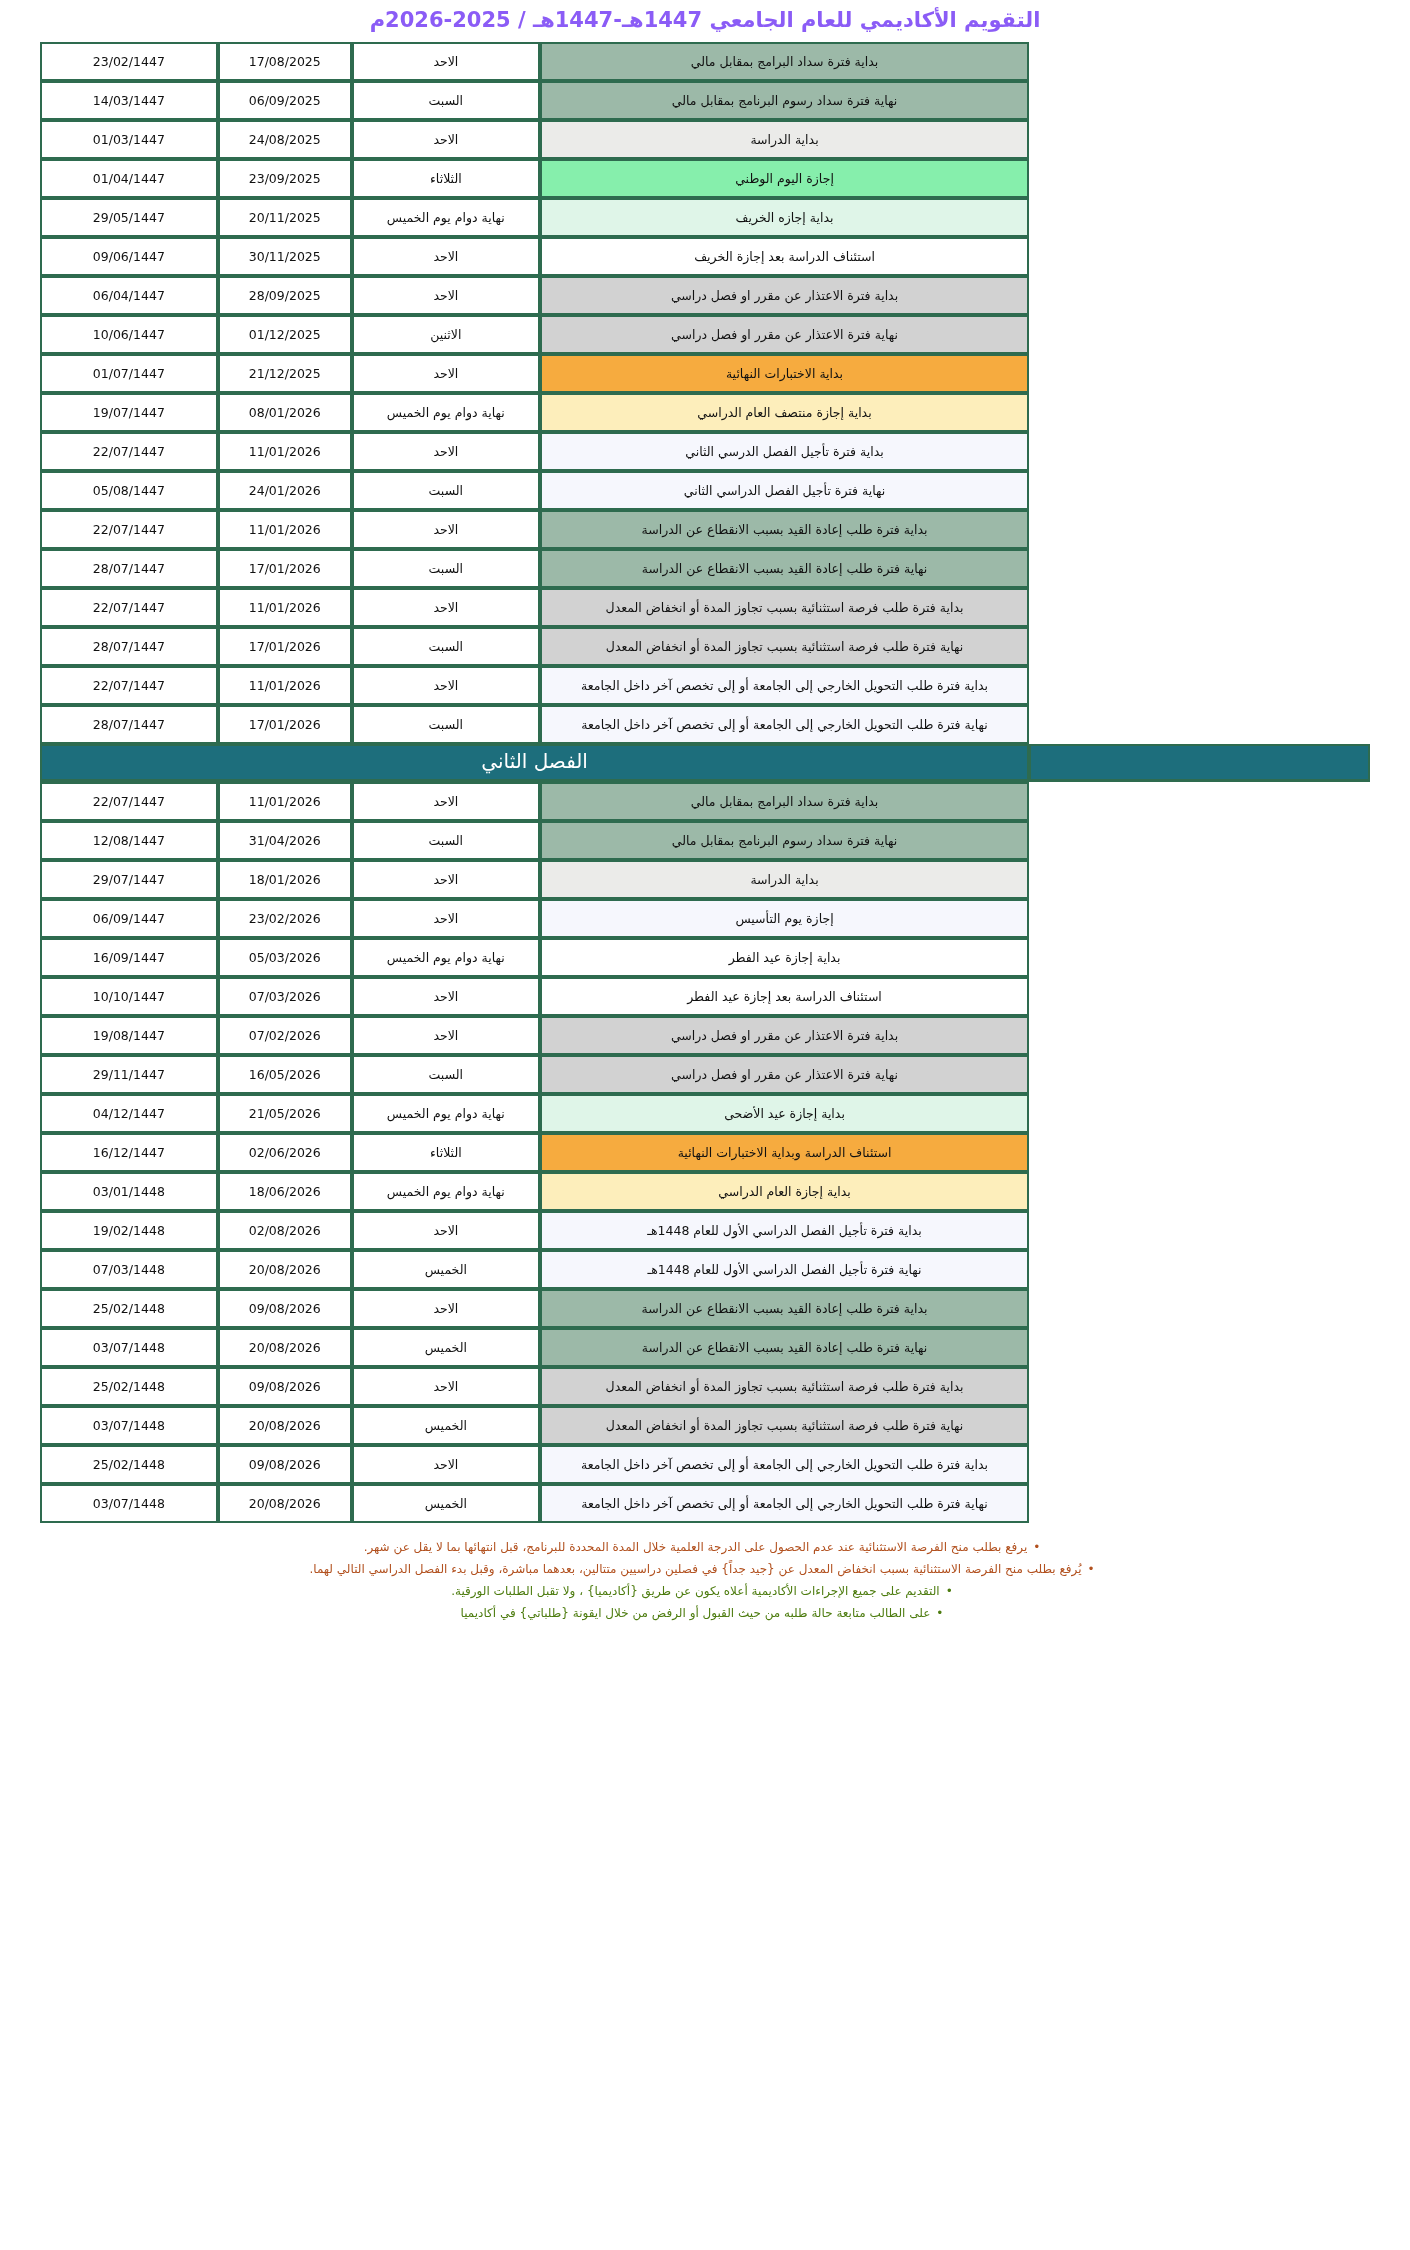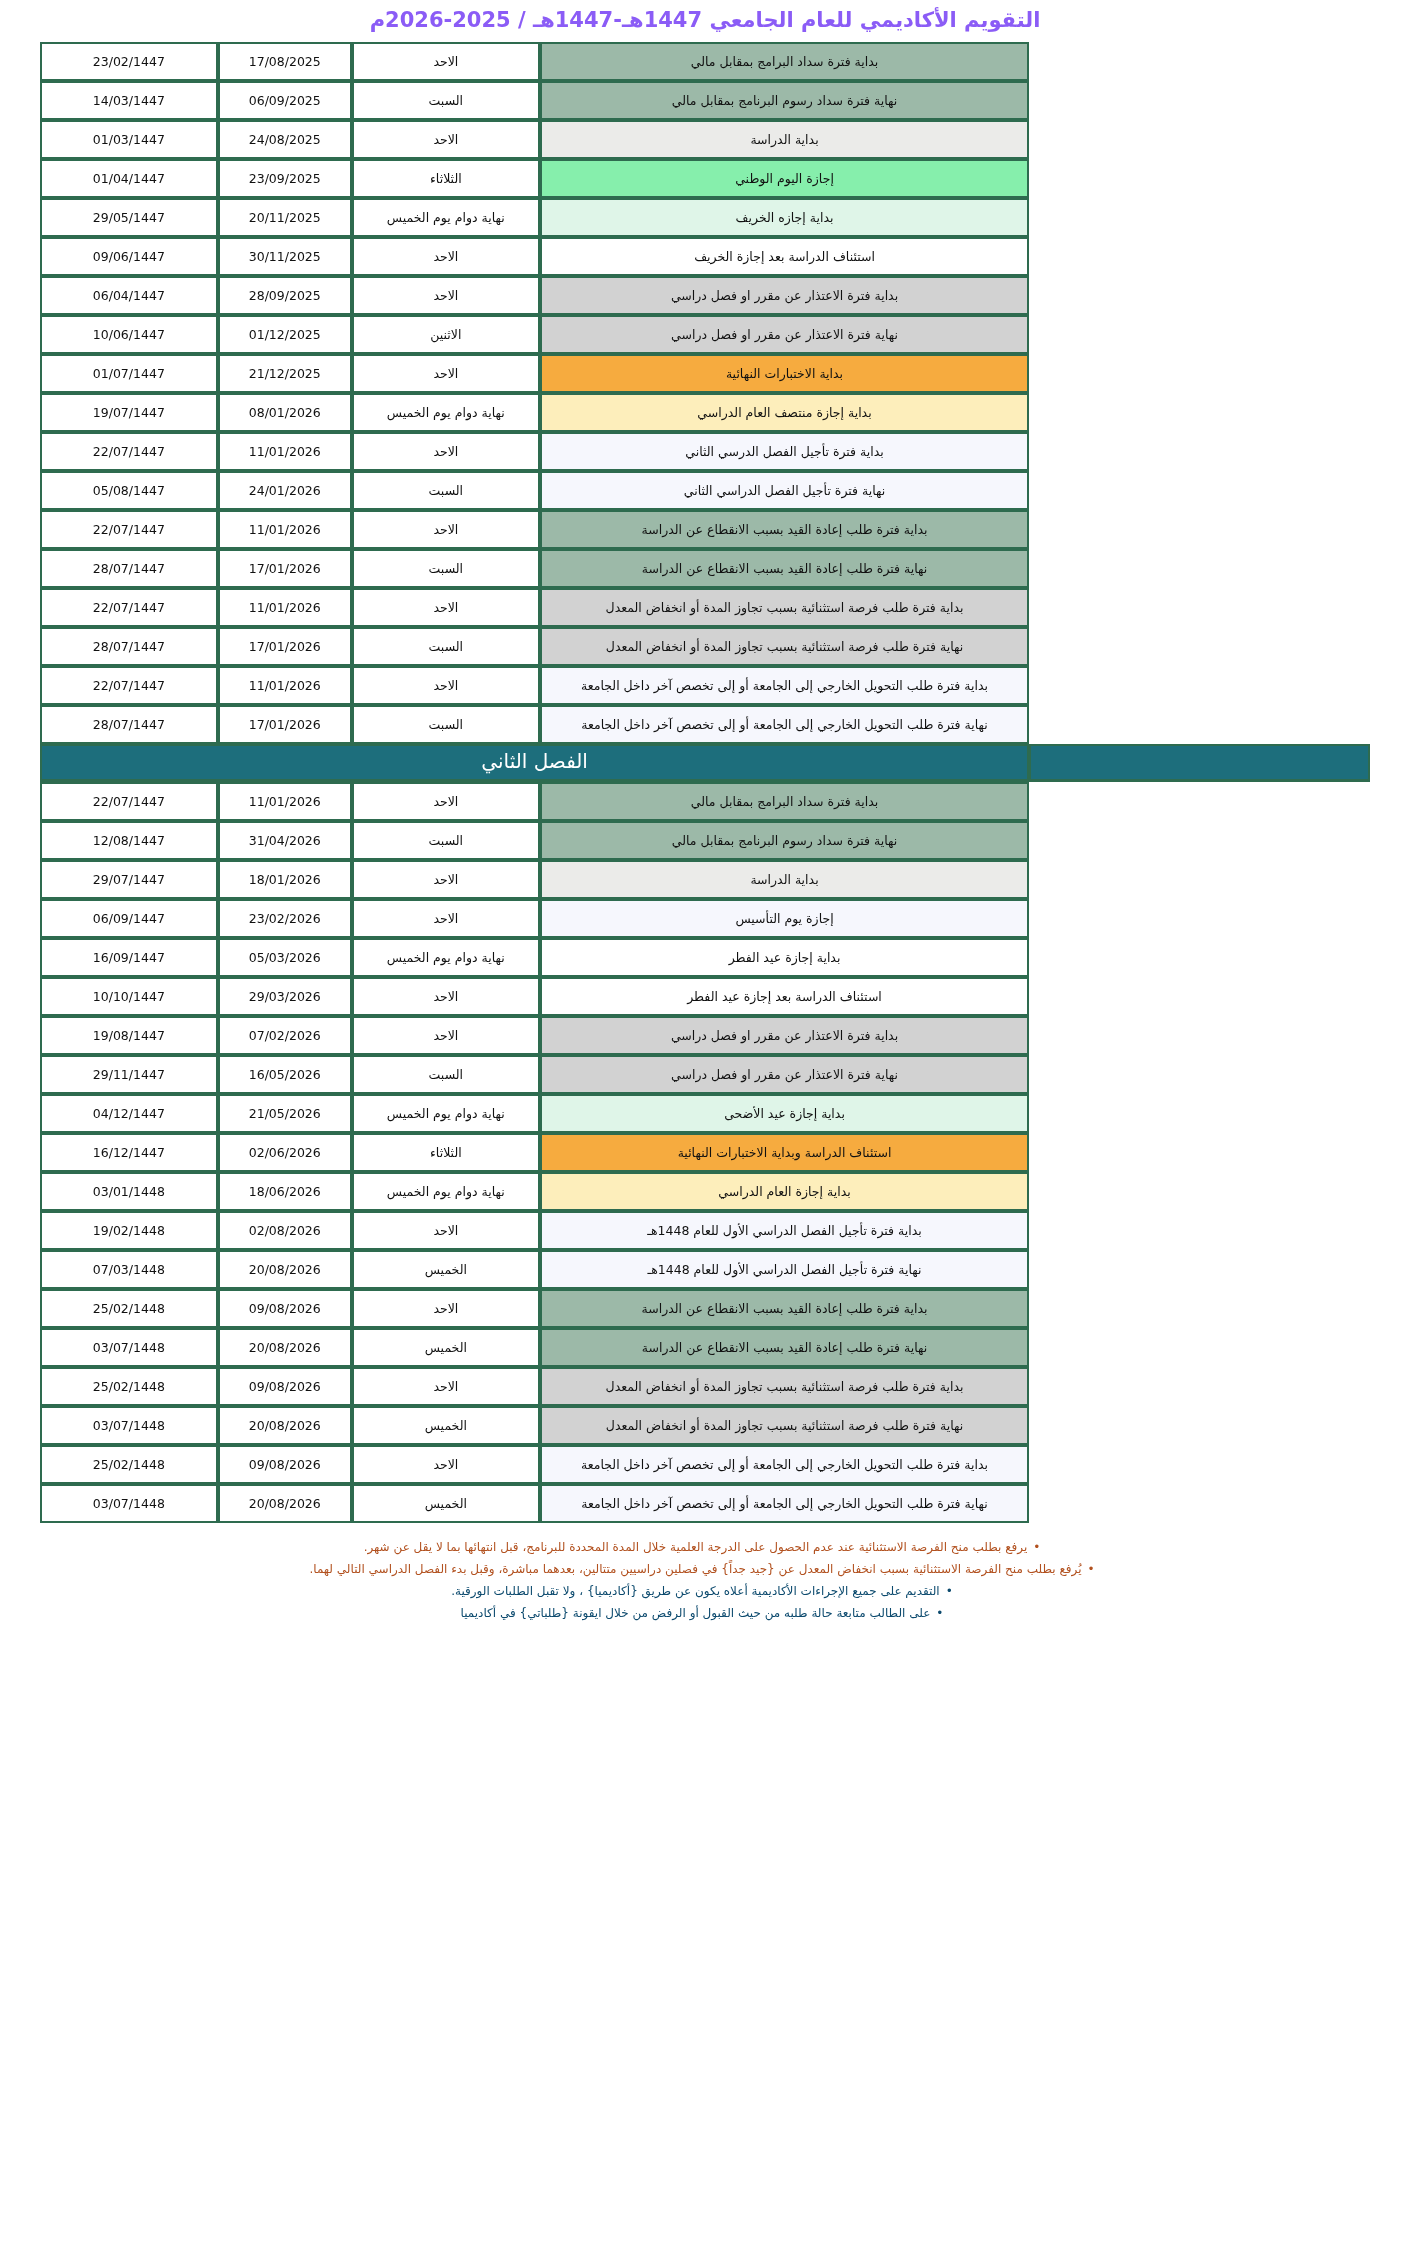--- a/index.html
+++ b/index.html
@@ -67,21 +67,21 @@
   .footer-notes {
     width: 1330px;
     margin: 14px auto 0 auto;
     padding: 0 6px 0 0;
     list-style: none;
   }
   .footer-notes li {
     font-size: 12px;
     line-height: 1.75;
     text-align: center;
-    color: #0c4a6e;
+    color: #4d7c0f;
     position: relative;
     padding: 0;
     margin: 0 0 1px 0;
   }
   .footer-notes li.warn { color: #b2511f; }
   .footer-notes li::before {
     content: "\2022";
     display: inline-block;
     margin-left: 6px;
     font-size: 12px;
@@ -257,21 +257,21 @@
           <td class="gutter"></td>
           <td class="c-desc" style="background: rgb(255, 255, 255);">بداية إجازة عيد الفطر</td>
           <td class="c-day">نهاية دوام يوم الخميس</td>
           <td class="c-greg">05/03/2026</td>
           <td class="c-hijri">16/09/1447</td>
         </tr>
         <tr>
           <td class="gutter"></td>
           <td class="c-desc" style="background: rgb(255, 255, 255);">استئناف الدراسة بعد إجازة عيد الفطر</td>
           <td class="c-day">الاحد</td>
-          <td class="c-greg">29/03/2026</td>
+          <td class="c-greg">07/03/2026</td>
           <td class="c-hijri">10/10/1447</td>
         </tr>
         <tr>
           <td class="gutter"></td>
           <td class="c-desc" style="background: rgb(210, 210, 210);">بداية فترة الاعتذار عن مقرر او فصل دراسي</td>
           <td class="c-day">الاحد</td>
           <td class="c-greg">07/02/2026</td>
           <td class="c-hijri">19/08/1447</td>
         </tr>
         <tr>

